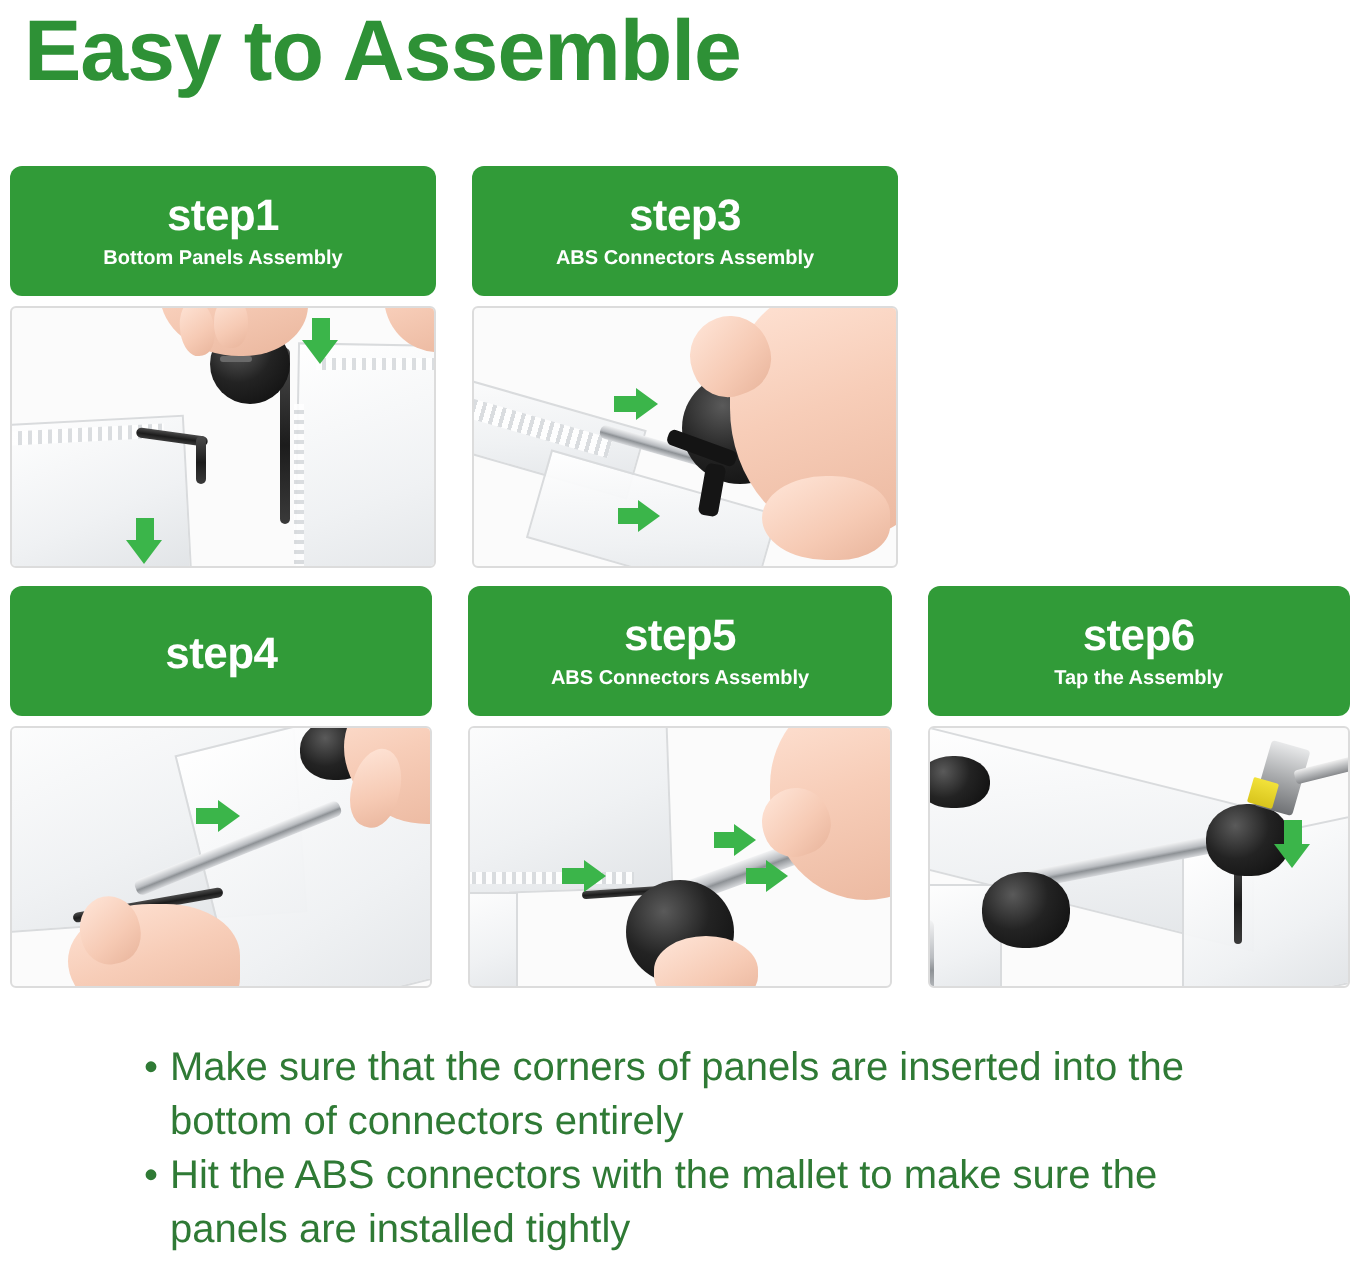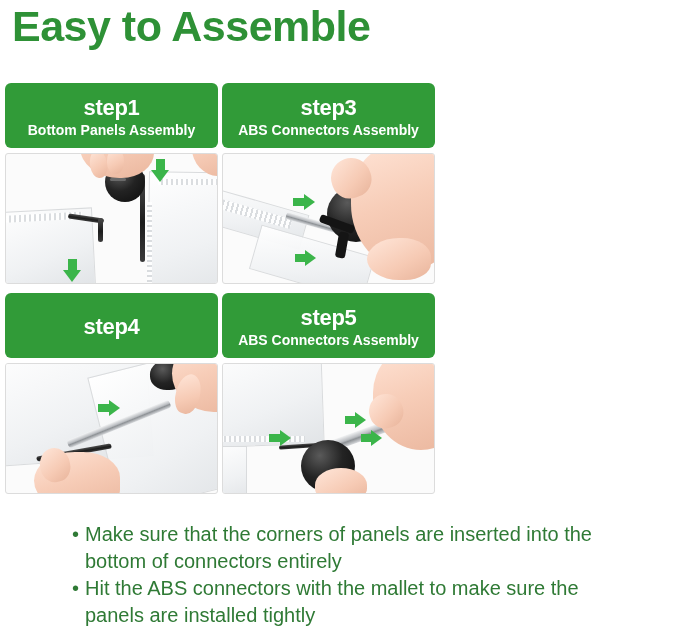--- a/index.html
+++ b/index.html
@@ -37,21 +37,21 @@
 
   
   .grid {
     position: absolute;
     left: 5px;
     top: 83px;
     width: 670px;
   }
   .row {
     display: flex;
-    gap: 4px;
+    gap: 18px;
     margin-bottom: 9px;
   }
   .cell {
     width: 213px;
     display: flex;
     flex-direction: column;
   }
 
   .step-head {
     background: #319b38;
@@ -65,21 +65,21 @@
     box-sizing: border-box;
     padding-top: 2px;
   }
   .step-num {
     font-size: 22px;
     font-weight: bold;
     line-height: 25px;
     letter-spacing: -0.3px;
   }
   .step-sub {
-    font-size: 14px;
+    font-size: 10px;
     font-weight: bold;
     line-height: 16px;
     margin-top: 2px;
     white-space: nowrap;
   }
 
   .photo {
     margin-top: 5px;
     height: 131px;
     border: 1px solid #dcdcdc;
@@ -322,20 +322,49 @@
 
           <div class="arrow-right-stem" style="left:46px;top:70px;width:11px;"></div>
           <div class="arrow arrow-right" style="left:57px;top:66px;"></div>
           <div class="arrow-right-stem" style="left:122px;top:52px;width:10px;"></div>
           <div class="arrow arrow-right" style="left:132px;top:48px;"></div>
           <div class="arrow-right-stem" style="left:138px;top:70px;width:10px;"></div>
           <div class="arrow arrow-right" style="left:148px;top:66px;"></div>
         </div>
       </div>
 
+      <div class="cell">
+        <div class="step-head">
+          <div class="step-num">step6</div>
+          <div class="step-sub">Tap the Assembly</div>
+        </div>
+        <div class="photo">
+
+          <div class="panel clear" style="left:-14px;top:18px;width:176px;height:72px;transform:skewY(14deg);"></div>
+
+          <div class="panel clear" style="left:126px;top:52px;width:92px;height:84px;transform:skewY(-12deg);"></div>
+
+          <div class="panel clear" style="left:-12px;top:78px;width:48px;height:60px;"></div>
+
+          <div class="rod" style="left:42px;top:62px;width:112px;height:9px;transform:rotate(-11deg);"></div>
+          <div class="rod" style="left:-4px;top:96px;width:6px;height:42px;"></div>
+          <div class="rod-dark" style="left:152px;top:64px;width:4px;height:44px;"></div>
+
+          <div class="connector squat" style="left:-6px;top:14px;width:36px;height:26px;"></div>
+          <div class="connector squat" style="left:26px;top:72px;width:44px;height:38px;"></div>
+          <div class="connector squat" style="left:138px;top:38px;width:42px;height:36px;"></div>
+
+          <div class="mallet-head" style="left:166px;top:8px;width:20px;height:34px;transform:rotate(16deg);"></div>
+          <div class="mallet-tip" style="left:160px;top:26px;width:13px;height:13px;transform:rotate(16deg);"></div>
+          <div class="mallet-handle" style="left:182px;top:17px;width:36px;height:7px;transform:rotate(-14deg);"></div>
+
+          <div class="arrow-down-stem" style="left:177px;top:46px;height:12px;"></div>
+          <div class="arrow arrow-down" style="left:172px;top:58px;"></div>
+        </div>
+      </div>
     </div>
   </div>
 
   <div class="notes">
     <div class="note-item">
       <span class="note-bullet">•</span>
       <span class="note-text">Make sure that the corners of panels are inserted into the bottom of connectors entirely</span>
     </div>
     <div class="note-item">
       <span class="note-bullet">•</span>

